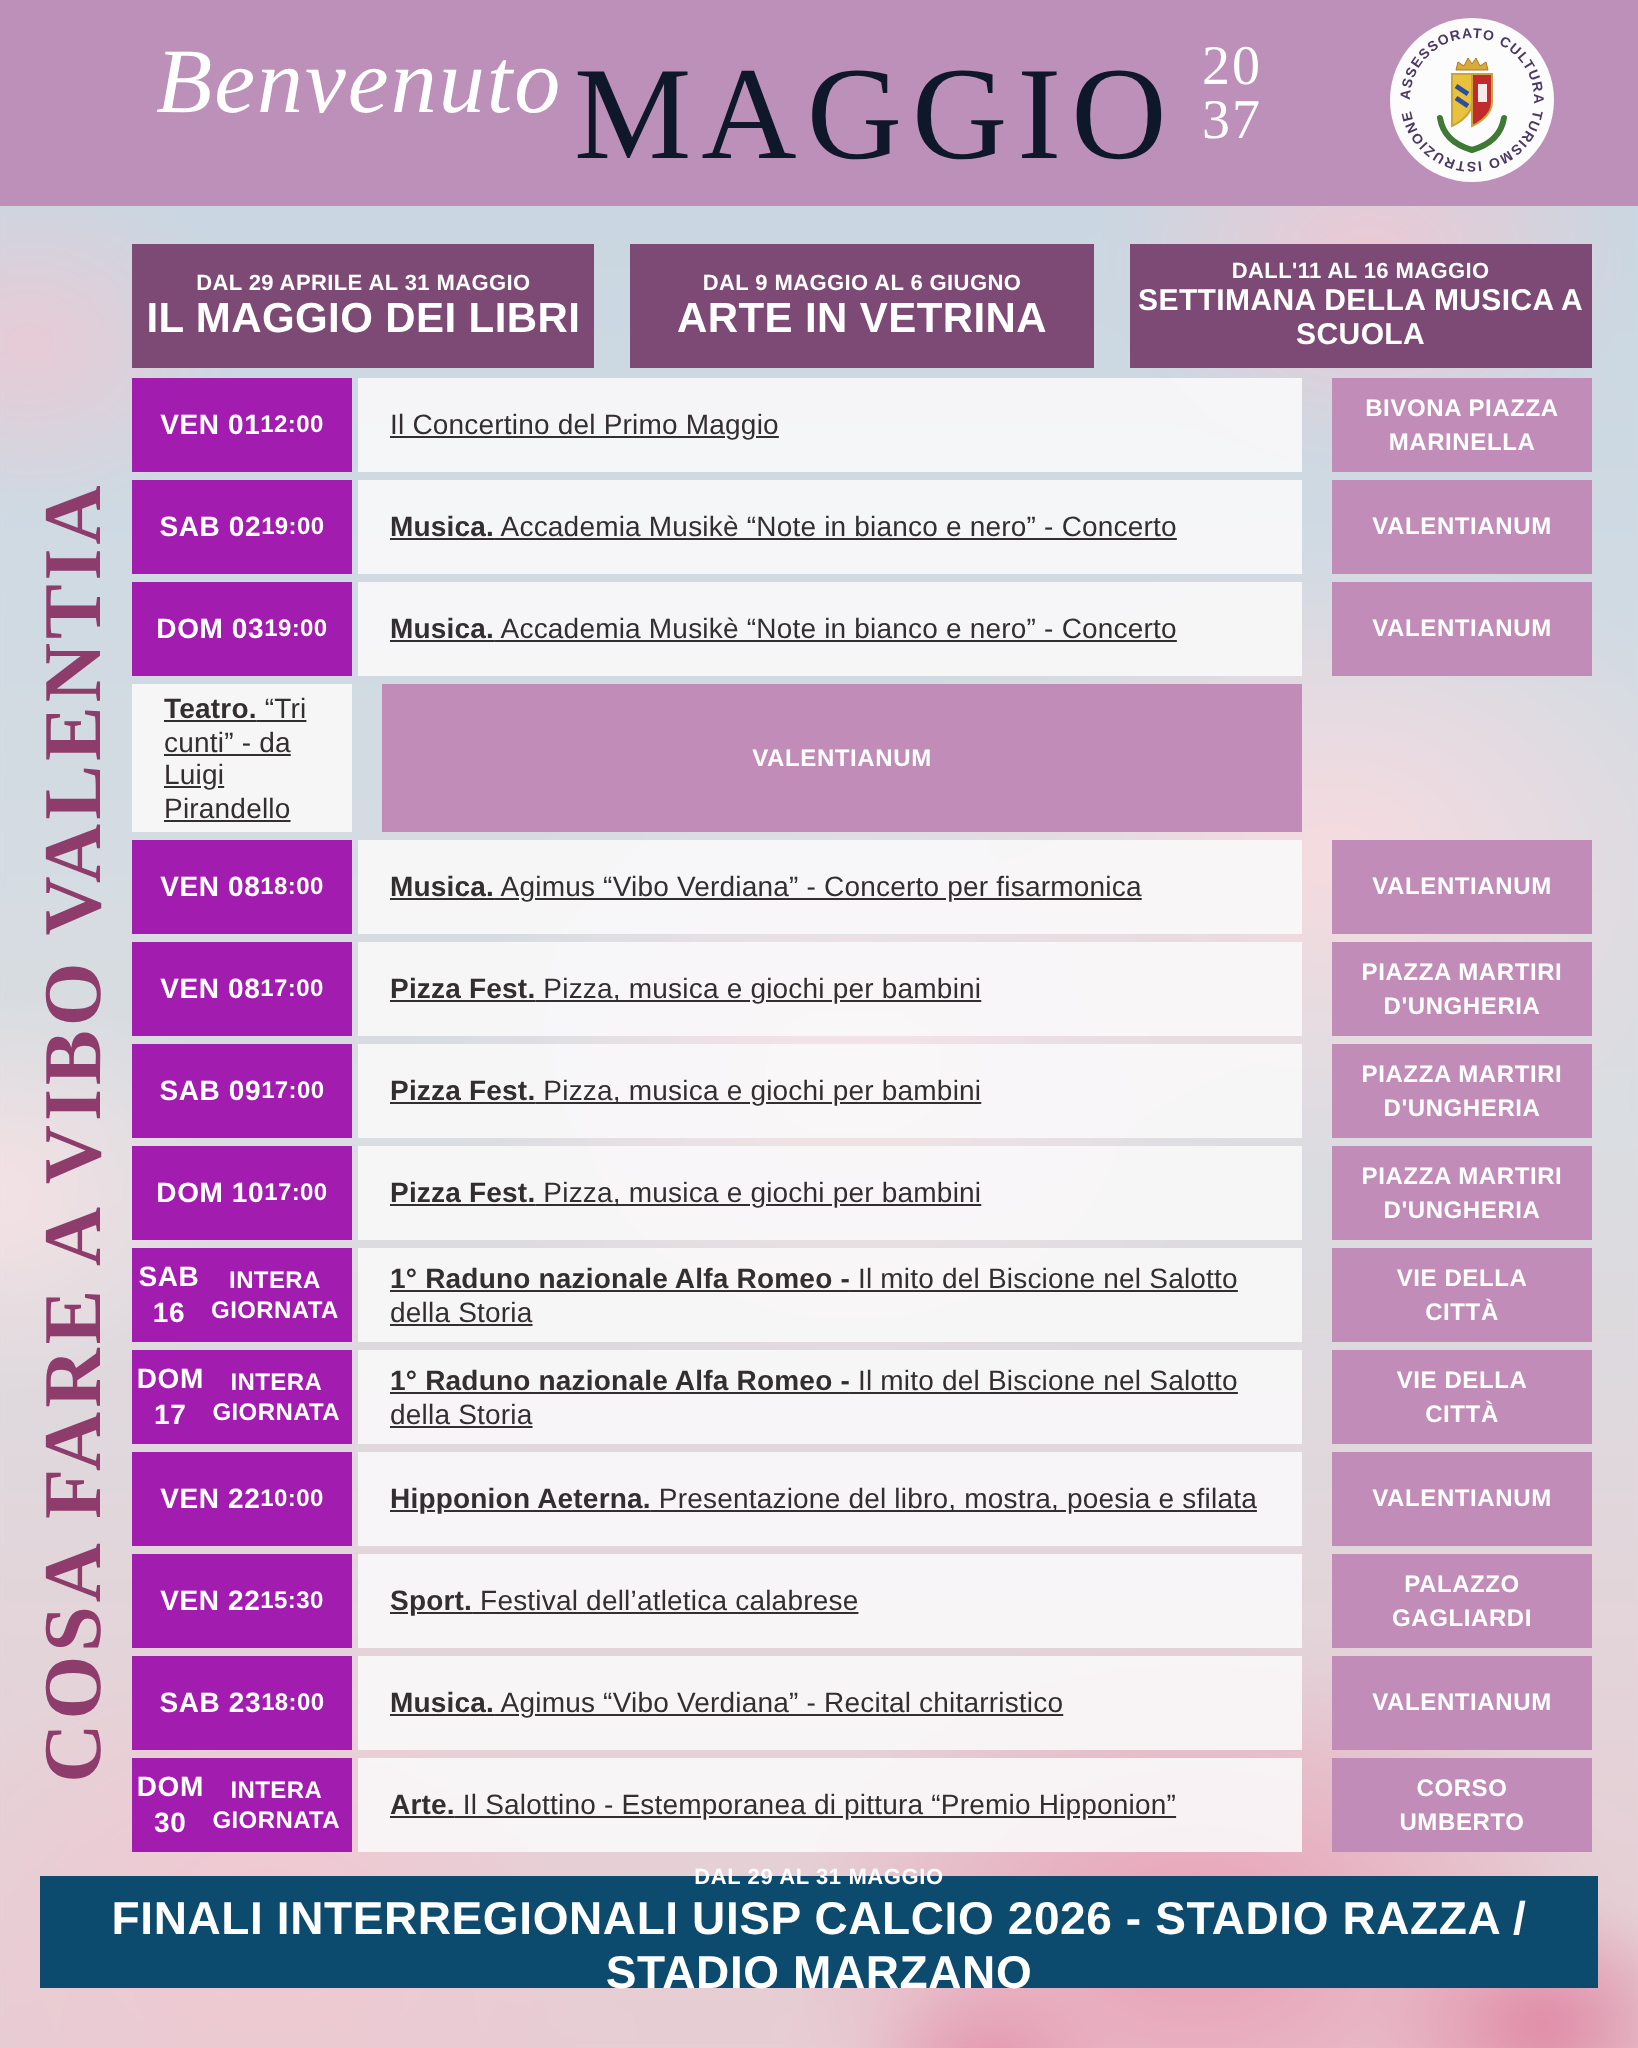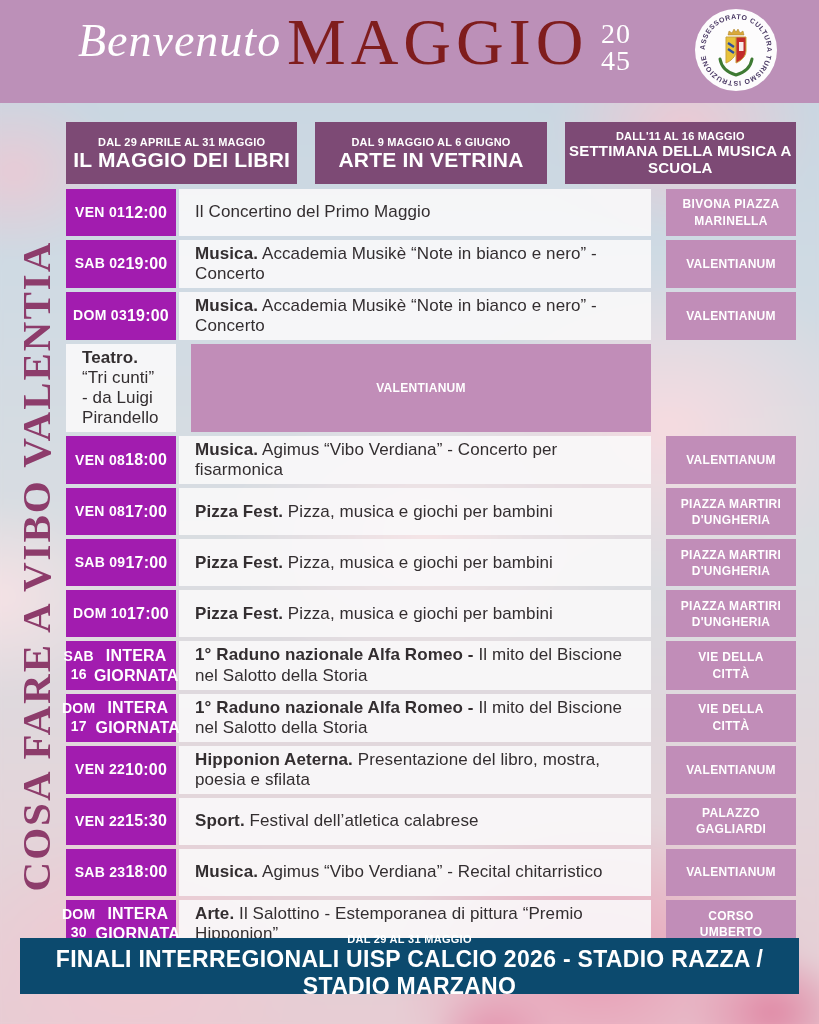--- a/index.html
+++ b/index.html
@@ -23,21 +23,21 @@
       radial-gradient(90px 70px at 60% 99%, rgba(224,134,164,.85), transparent 70%),
       linear-gradient(180deg,#c6d4e0 0%,#cfdae3 28%,#dadde1 55%,#e3d5da 78%,#e7ccd3 100%);
   }
   
   .band{position:absolute;left:0;top:0;width:819px;height:103px;background:#bc90b8;}
   .welcome{
     position:absolute;left:78px;top:14px;color:#fff;
     font-family:"Liberation Serif",serif;font-style:italic;font-size:46px;letter-spacing:1px;
   }
   .month{
-    position:absolute;left:287px;top:4px;color:#7f1d1d;
+    position:absolute;left:287px;top:20px;color:#0f172a;
     font-family:"Liberation Serif",serif;font-size:66px;font-weight:400;letter-spacing:5px;
   }
   .year{
     position:absolute;left:601px;top:21px;color:#fff;
     font-family:"Liberation Serif",serif;font-size:28px;line-height:.95;letter-spacing:1px;
   }
   .year span{display:block;}
   .logo{position:absolute;right:42px;top:9px;width:82px;height:82px;}
   
   .banners{position:absolute;left:66px;top:122px;width:730px;display:flex;gap:18px;}
@@ -56,26 +56,26 @@
   }
   
   .events{position:absolute;left:66px;top:189px;width:730px;display:flex;flex-direction:column;gap:4px;}
   .row{display:grid;grid-template-columns:110px 1fr 142px;gap:3px;min-height:47px;}
   .cell{box-sizing:border-box;}
   .cell.date{
     background:#a21caf;color:#fff;display:flex;align-items:center;justify-content:center;
     text-align:center;font-weight:bold;line-height:1.25;padding:2px;
   }
   .cell.date .day{font-size:14px;letter-spacing:.3px;}
-  .cell.date .time{font-size:16px;letter-spacing:.2px;}
+  .cell.date .time{font-size:12px;letter-spacing:.2px;}
   .cell.event{
     background:rgba(250,248,249,.9);display:flex;align-items:center;
     padding:4px 16px;color:#332e30;
   }
-  .cell.event p{margin:0;font-size:17px;line-height:1.18;letter-spacing:.1px;}
+  .cell.event p{margin:0;font-size:14px;line-height:1.18;letter-spacing:.1px;text-decoration:underline;}
   .event-title{font-weight:bold;}
   .cell.venue{
     background:#c18db8;color:#fff;display:flex;align-items:center;justify-content:center;
     text-align:center;font-weight:bold;font-size:12px;line-height:1.35;letter-spacing:.3px;padding:2px 14px;margin-left:12px;
   }
   
   .footer{
     position:absolute;left:20px;top:938px;width:779px;height:56px;background:#0c4a6e;color:#fff;
     display:flex;flex-direction:column;justify-content:center;text-align:center;gap:1px;
   }
@@ -86,21 +86,21 @@
 <body>
 
 <div class="poster">
   <div class="bg"></div>
 
   <div class="band">
     <div class="welcome">Benvenuto</div>
     <div class="month">MAGGIO</div>
     <div class="year">
       <span>20</span>
-      <span>45</span>
+      <span>37</span>
     </div>
     <svg class="logo" viewBox="0 0 82 82">
       <circle cx="41" cy="41" r="41" fill="#fdfcfd"></circle>
       <defs>
         <path id="tcirc" d="M 10,41 a 31,31 0 1,1 62,0 a 31,31 0 1,1 -62,0"></path>
       </defs>
       <text font-size="7" font-weight="bold" fill="#4a3964" letter-spacing="0.6" font-family="Liberation Sans, sans-serif">
         <textPath href="#tcirc">ASSESSORATO CULTURA TURISMO ISTRUZIONE SPORT</textPath>
       </text>
       <g>

